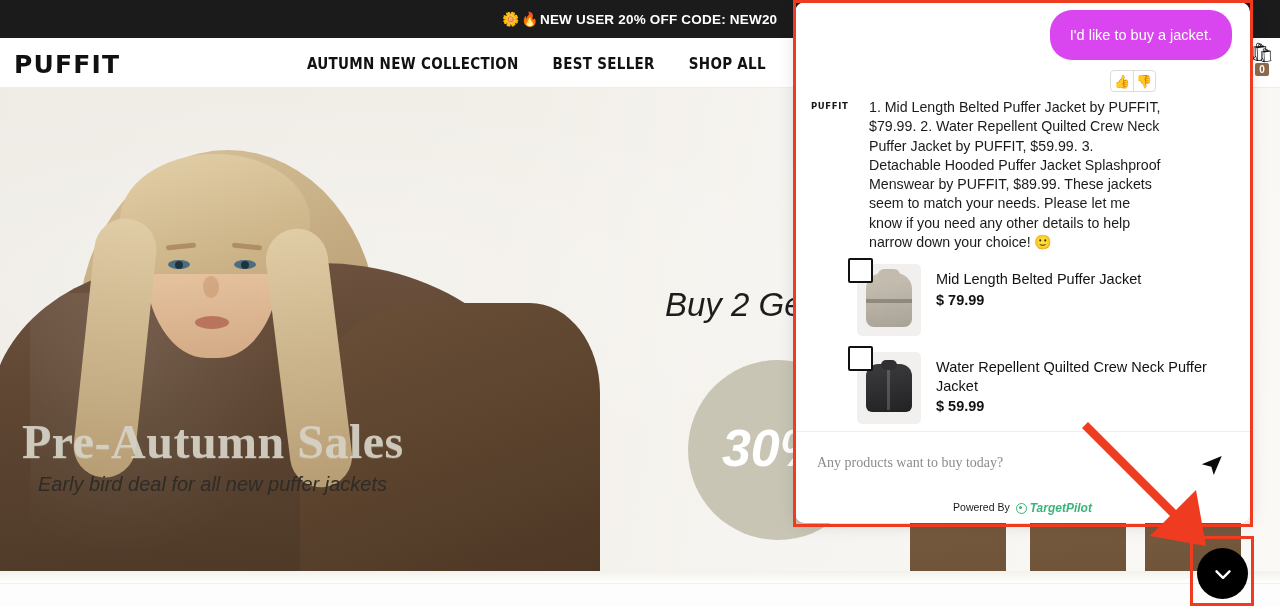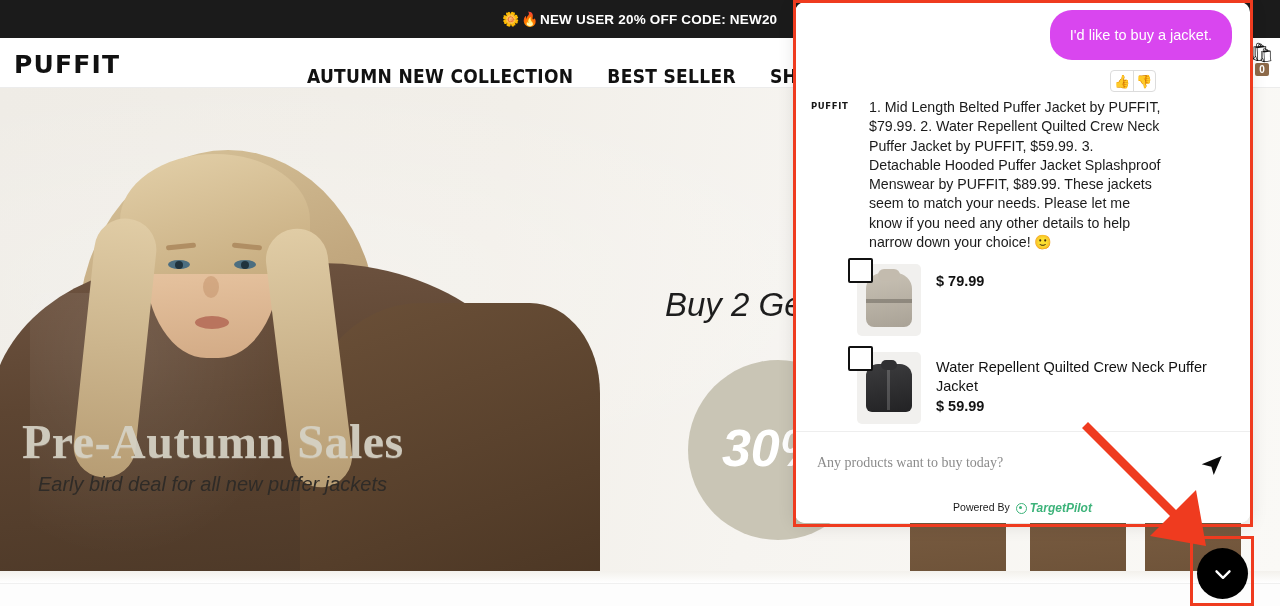--- a/index.html
+++ b/index.html
@@ -28,24 +28,23 @@
   .brand{
     position:absolute; left:14px; top:50px;
     font-size:25px; font-weight:bold; letter-spacing:1.2px;
     color:#111; font-family:"DejaVu Sans", sans-serif;
   }
   .nav{
     position:absolute; left:307px; top:55px;
     display:flex; gap:34px; align-items:center;
   }
   .nav a{
-    font-size:19px; font-weight:bold; color:#111;
+    font-size:15px; font-weight:bold; color:#111;
     text-decoration:none; letter-spacing:.3px;
     font-family:"DejaVu Sans Condensed","Liberation Sans",sans-serif;
-    margin-top:10px;
   }
   .header-icons{
     position:absolute; right:6px; top:44px;
     display:flex; flex-direction:column; align-items:center;
   }
   .bag-glyph{ font-size:19px; line-height:18px; color:#111; }
   .bag-badge{
     margin-top:1px; background:#8d6a4a; color:#fff;
     font-size:10px; font-weight:bold; border-radius:2px;
     padding:1px 4px; line-height:11px;
@@ -373,20 +372,21 @@
     <div class="product-list">
 
       <div class="product">
         <div class="thumb-wrap">
           <div class="thumb">
             <div class="jacket-a"></div>
           </div>
           <div class="p-check"></div>
         </div>
         <div class="p-info">
+          <div class="p-name">Mid Length Belted Puffer Jacket</div>
           <div class="p-price">$ 79.99</div>
         </div>
       </div>
 
       <div class="product">
         <div class="thumb-wrap">
           <div class="thumb">
             <div class="jacket-b"></div>
           </div>
           <div class="p-check"></div>

